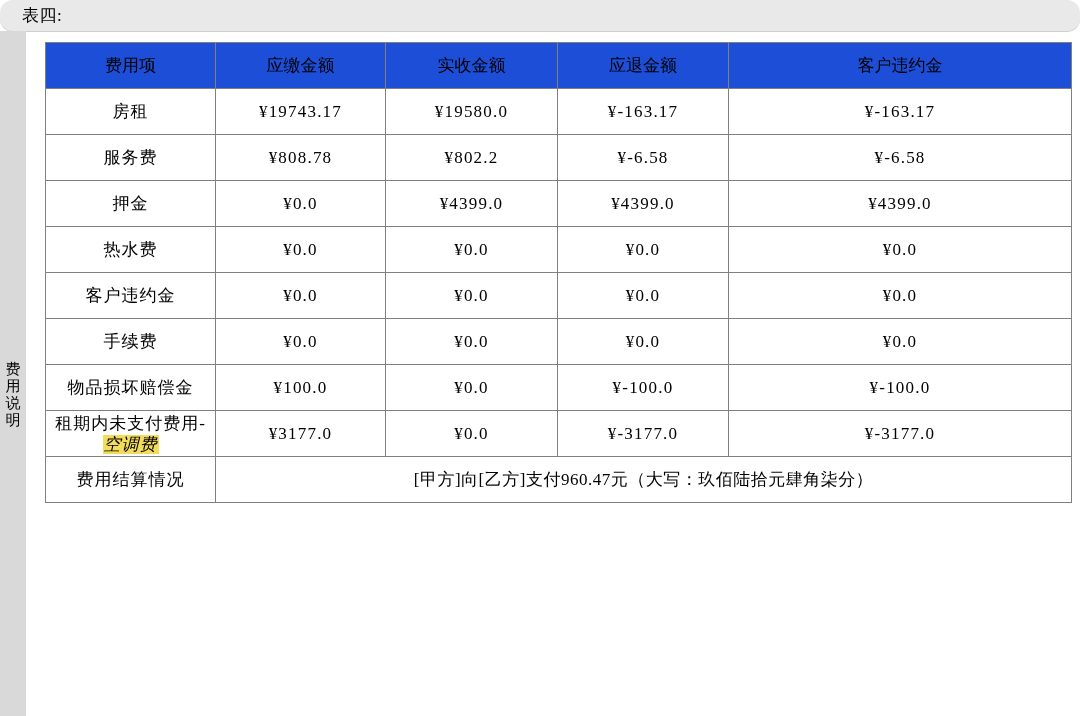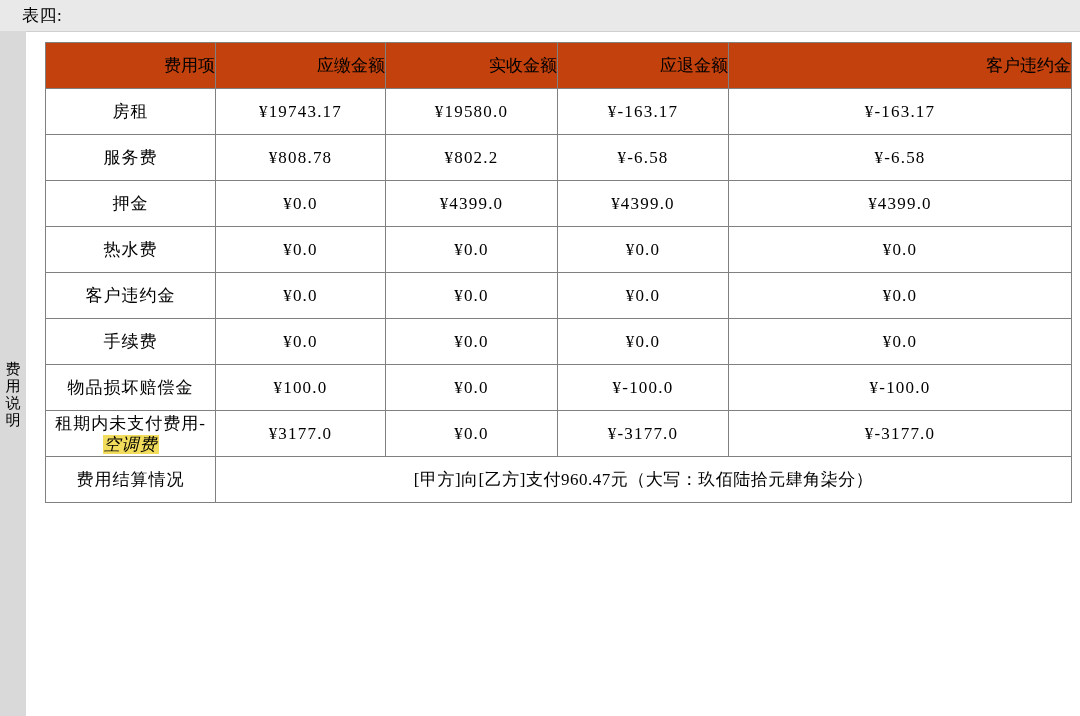--- a/index.html
+++ b/index.html
@@ -23,20 +23,21 @@
   .caption-bar {
     position: absolute;
     left: 0;
     top: 0;
     width: 1080px;
     height: 31px;
     background: #e9e9e9;
     border-bottom: 1px solid #cfcfcf;
     display: flex;
     align-items: center;
+    border-radius: 13px;
   }
   .caption-text {
     font-size: 17px;
     padding-left: 22px;
     letter-spacing: 0.5px;
   }
   
   .side-strip {
     position: absolute;
     left: 0;
@@ -74,24 +75,23 @@
     border: 1px solid #808080;
     text-align: center;
     vertical-align: middle;
     font-size: 17px;
     font-weight: normal;
     padding: 0;
     height: 45px;
     background: #ffffff;
   }
   table.fee thead th {
-    background: #c2410c;
+    background: #1d4ed8;
     height: 45px;
     font-size: 17px;
-    text-align: right;
   }
   .c0 { width: 170px; }
   .c1 { width: 170px; }
   .c2 { width: 172px; }
   .c3 { width: 171px; }
   .c4 { width: 343px; }
   .num {
     font-family: Liberation Serif, serif;
     letter-spacing: 1.2px;
   }

